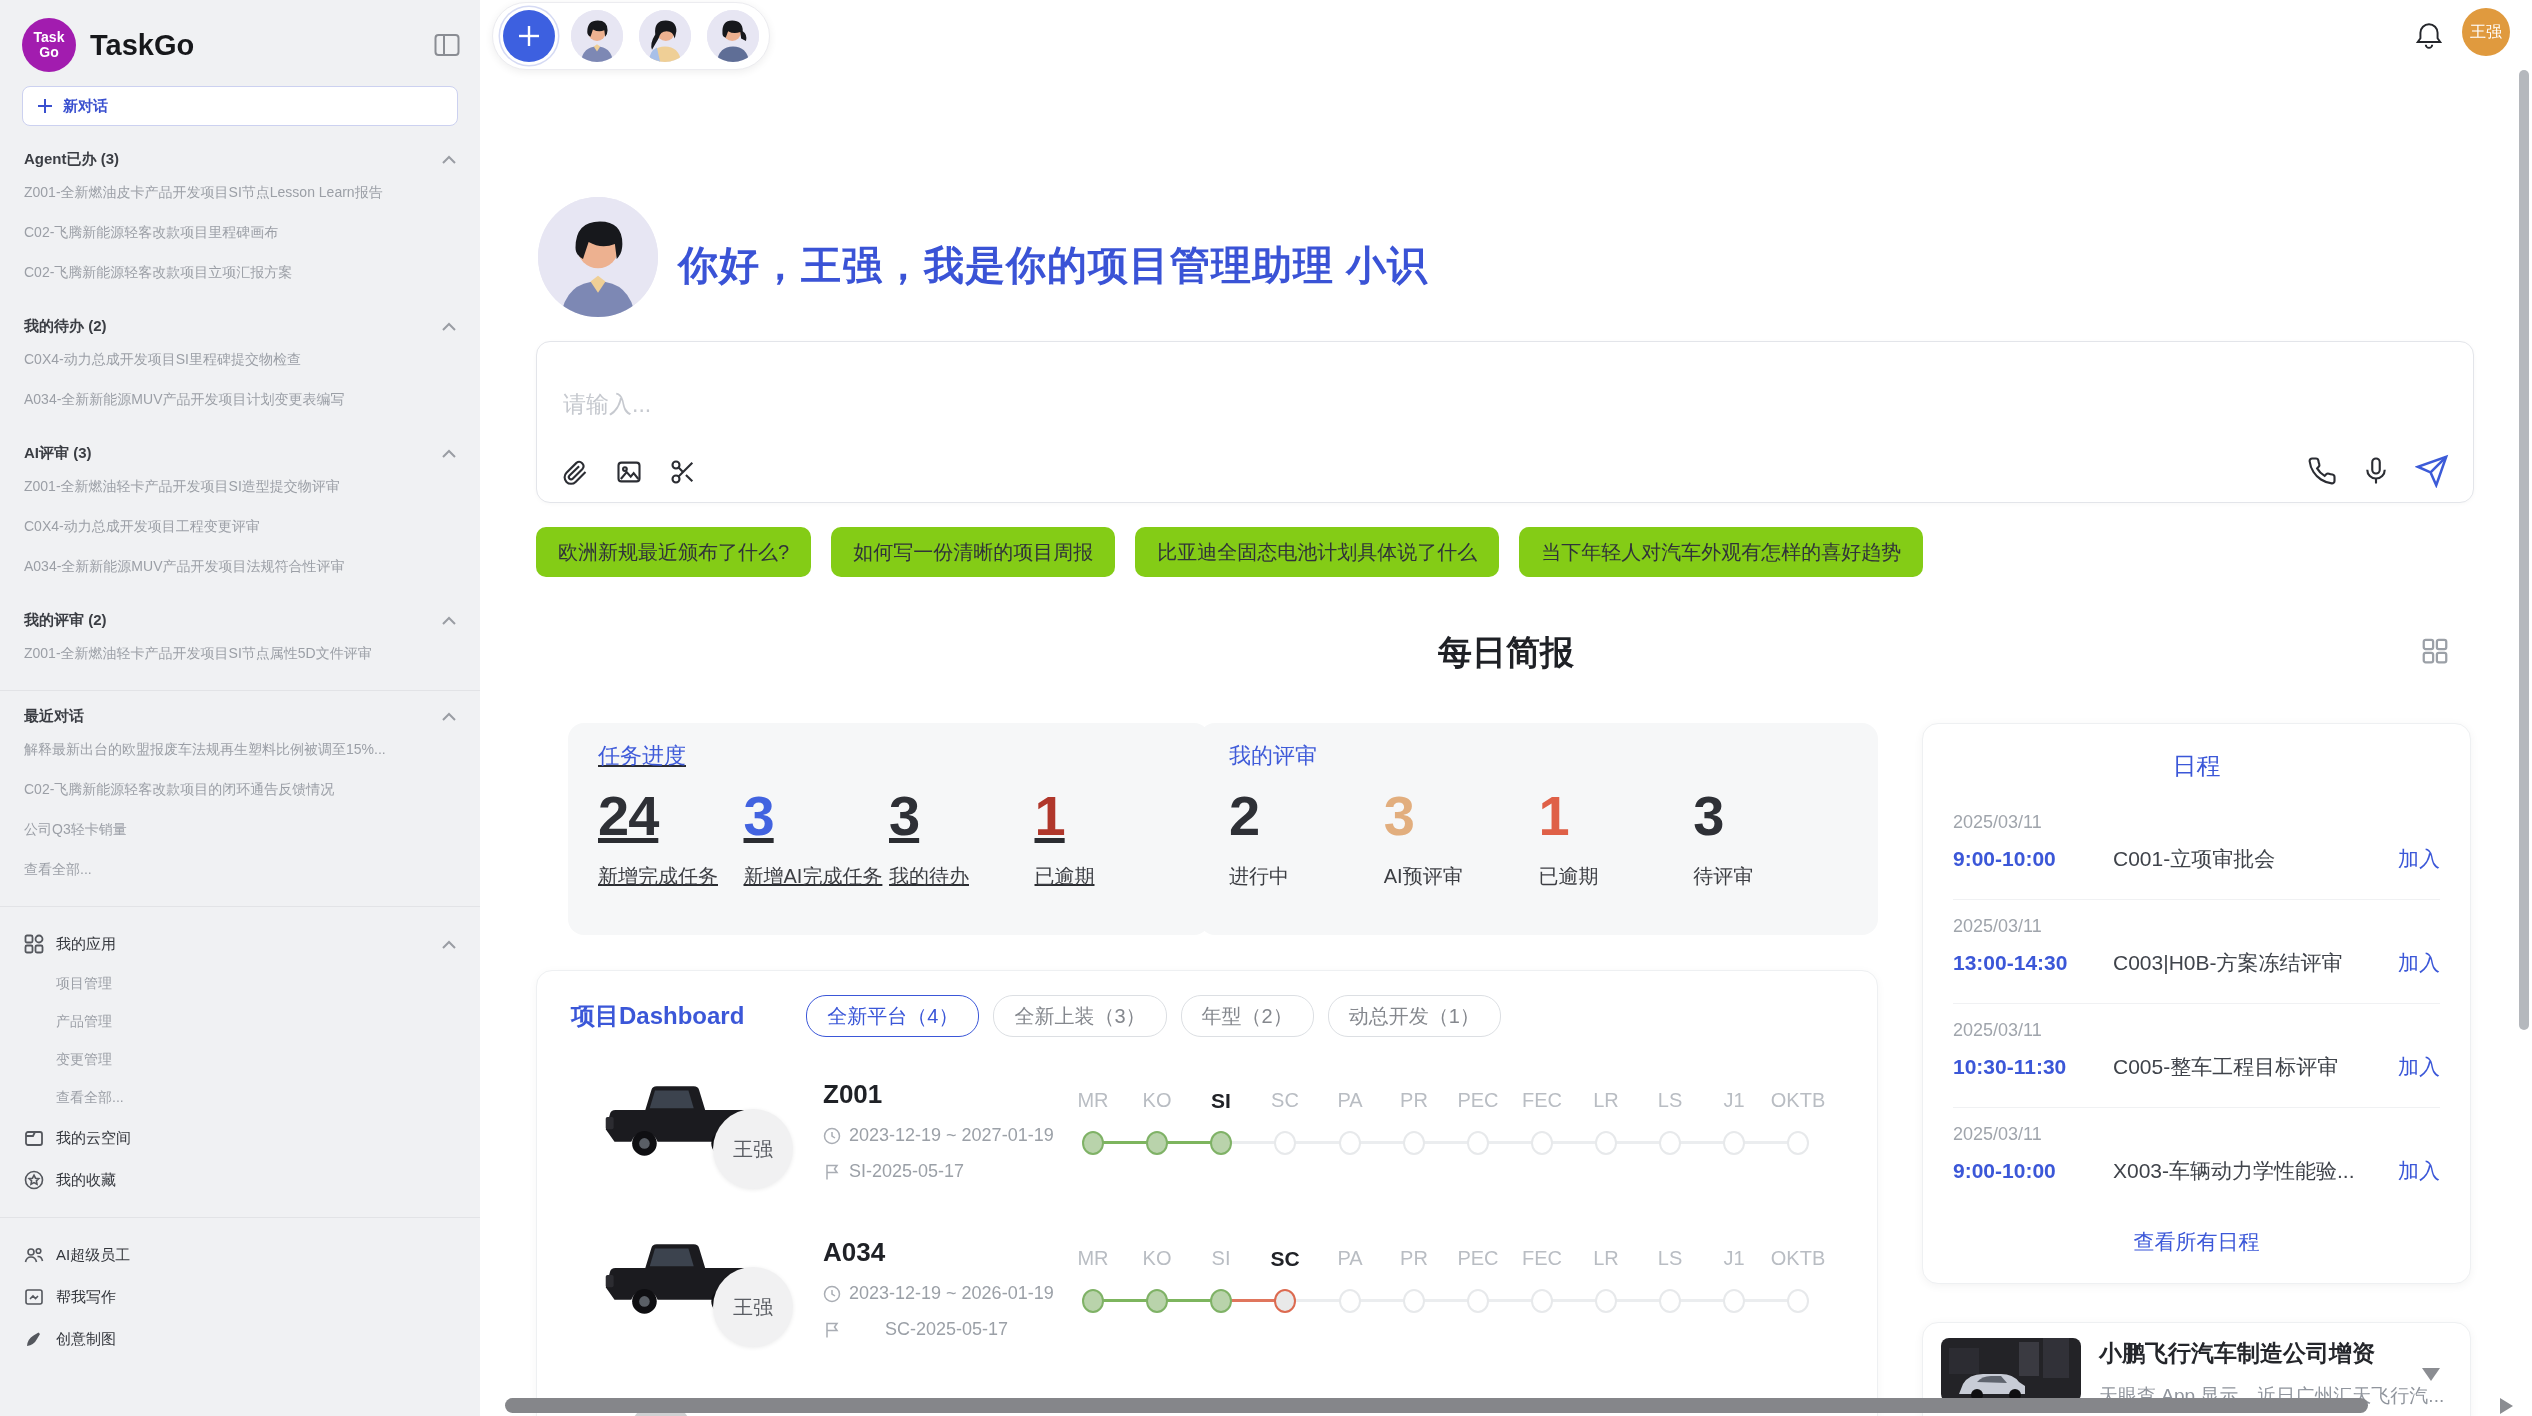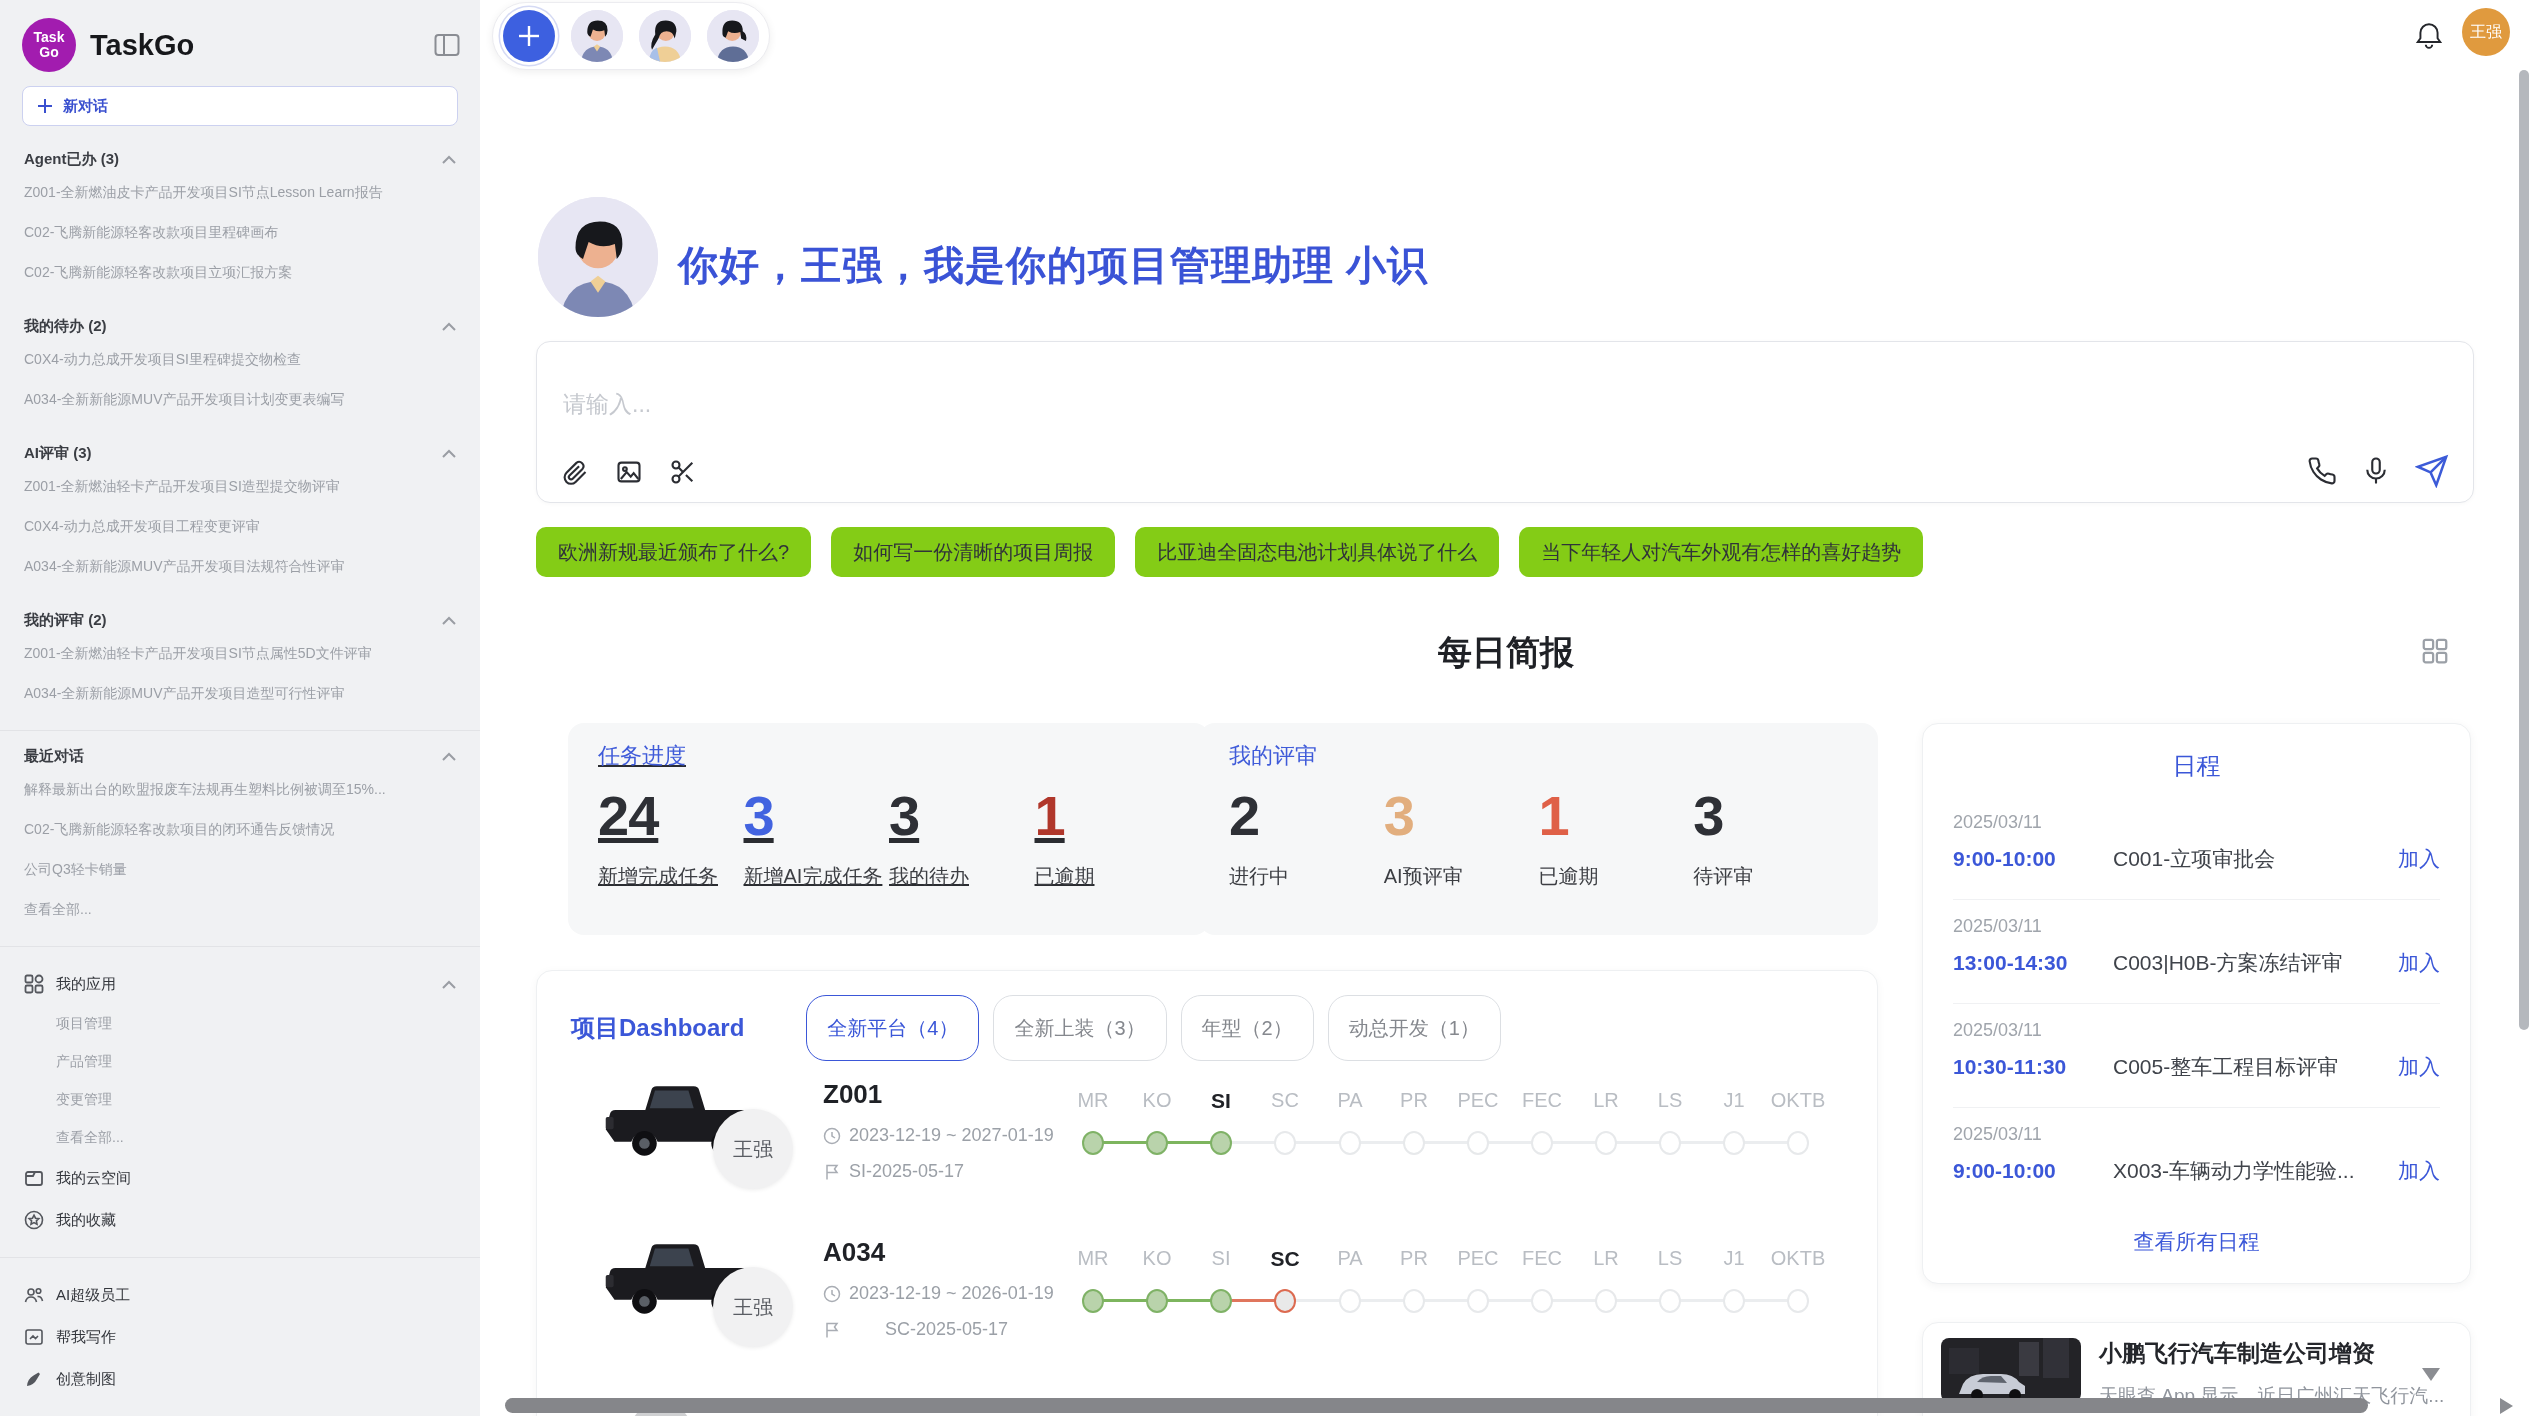--- a/index.html
+++ b/index.html
@@ -68,21 +68,21 @@
   .num.dark{color:#2e3036;} .num.blue{color:#4263e0;} .num.dred{color:#b0372b;}
   .num.tan{color:#e2ae7e;} .num.ored{color:#df6047;}
   .slabel{margin-top:14px;font-size:20px;color:#3c3e43;}
 
   
   .dash-card{left:536px;top:970px;width:1342px;height:470px;background:#fff;border:1px solid #eef0f2;border-radius:16px;
              box-shadow:0 2px 10px rgba(0,0,0,.04);box-sizing:border-box;overflow:hidden;}
   .dash-head{display:flex;align-items:center;padding:24px 0 0 34px;}
   .dash-title{font-size:24px;color:#3b57d8;font-weight:600;}
   .dash-filters{display:flex;gap:14px;margin-left:62px;}
-  .fchip{height:40px;border-radius:20px;border:1.5px solid #dcdfe3;display:flex;align-items:center;padding:12px 20px;
+  .fchip{height:40px;border-radius:20px;border:1.5px solid #dcdfe3;display:flex;align-items:center;padding:0 20px;
          font-size:20px;color:#85888e;background:#fff;cursor:pointer;white-space:nowrap;}
   .fchip.active{border-color:#3b57d8;color:#3b57d8;}
   .proj-row{position:absolute;left:0;width:100%;height:158px;}
   .truck{position:absolute;left:56px;top:0;width:168px;height:88px;}
   .owner-badge{position:absolute;left:176px;top:36px;width:80px;height:80px;border-radius:50%;background:#f1f1f2;
                box-shadow:0 1px 4px rgba(0,0,0,.08);display:flex;align-items:center;justify-content:center;
                font-size:20px;color:#5a5d63;}
   .proj-code{position:absolute;left:286px;top:6px;font-size:26px;font-weight:700;color:#1f2126;}
   .proj-meta{position:absolute;left:286px;display:flex;align-items:center;gap:8px;font-size:18px;color:#9ba0a7;white-space:nowrap;}
   .ms-label{position:absolute;top:16px;transform:translateX(-50%);font-size:20px;color:#b9bdc3;}
@@ -224,21 +224,20 @@
   <div class="side-item">C0X4-动力总成开发项目工程变更评审</div>
   <div class="side-item">A034-全新新能源MUV产品开发项目法规符合性评审</div>
 
   <div class="sec-head">
     <span class="sec-title">我的评审 (2)</span>
     <svg class="chev" width="14" height="9" viewBox="0 0 14 9" fill="none" stroke="#9a9da3" stroke-width="2">
         <polyline points="1,8 7,2 13,8"></polyline>
       </svg>
   </div>
   <div class="side-item">Z001-全新燃油轻卡产品开发项目SI节点属性5D文件评审</div>
-  <div class="side-item">A034-全新新能源MUV产品开发项目造型可行性评审</div>
 
   <div class="side-div"></div>
 
   <div class="sec-head" style="margin-top:12px;">
     <span class="sec-title">最近对话</span>
     <svg class="chev" width="14" height="9" viewBox="0 0 14 9" fill="none" stroke="#9a9da3" stroke-width="2">
         <polyline points="1,8 7,2 13,8"></polyline>
       </svg>
   </div>
   <div class="side-item">解释最新出台的欧盟报废车法规再生塑料比例被调至15%...</div>

